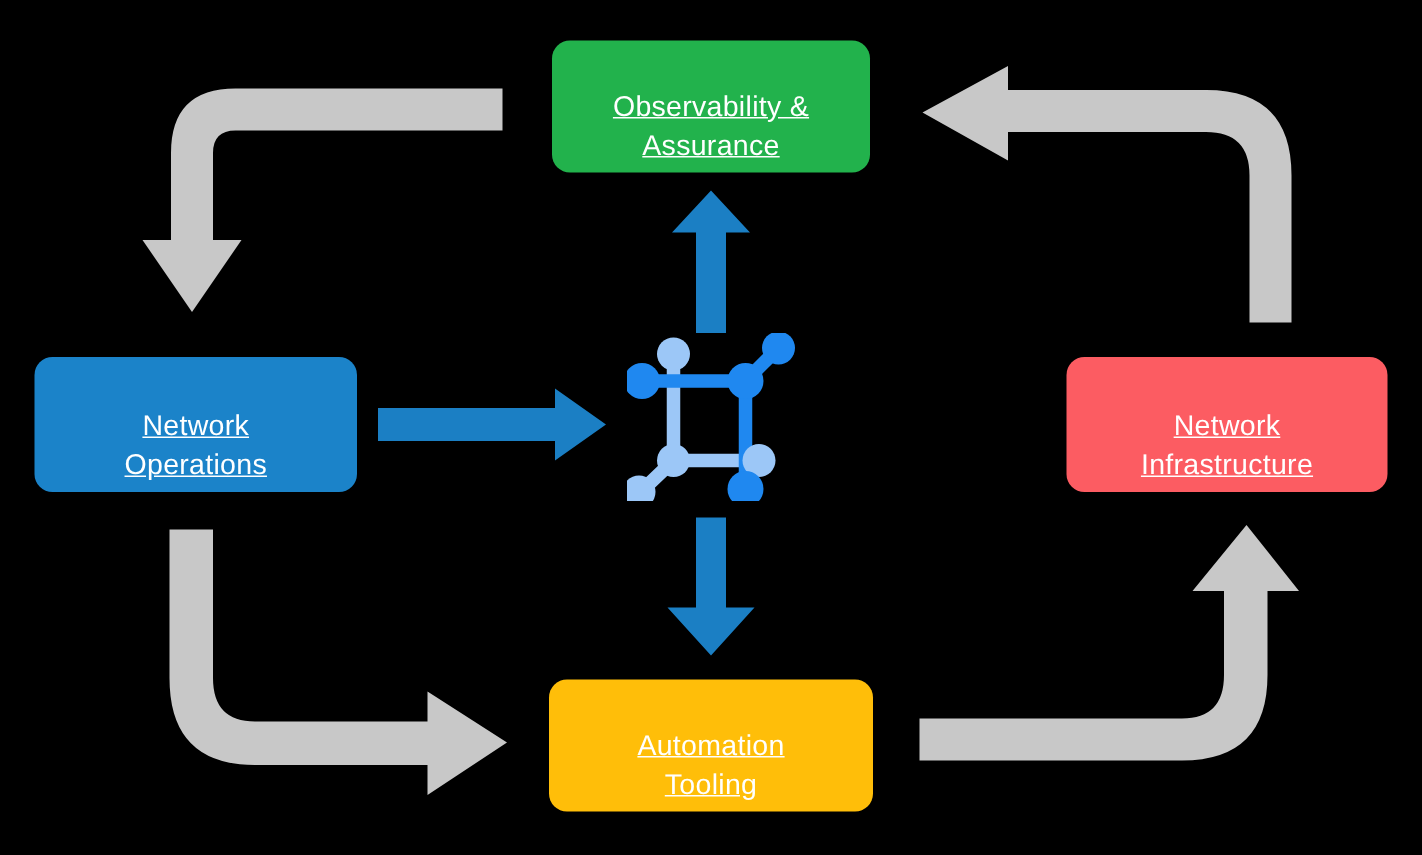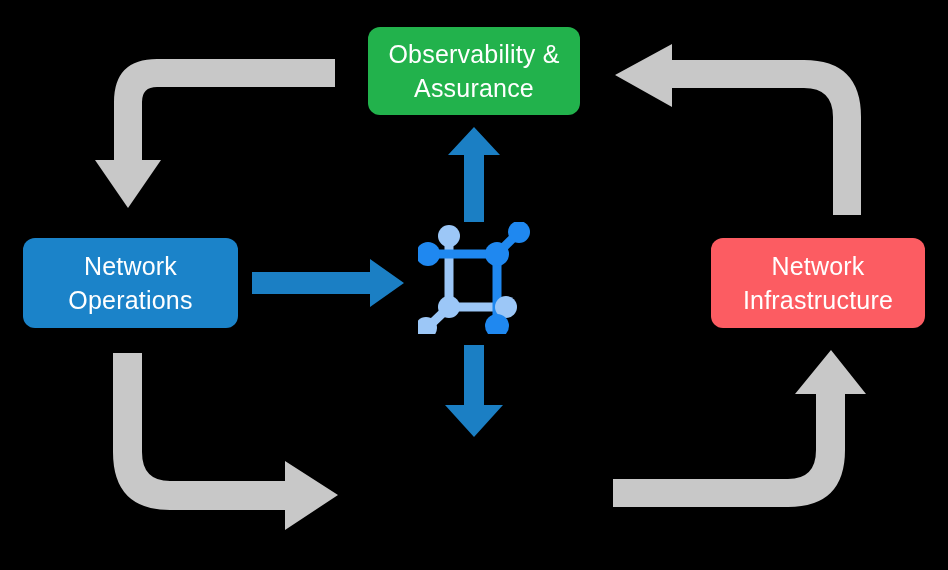--- a/index.html
+++ b/index.html
@@ -15,31 +15,32 @@
     position: relative;
     width: 948px;
     height: 570px;
     background: #000000;
     overflow: hidden;
   }
   .node-box {
     position: absolute;
     border-radius: 12px;
     display: flex;
-    align-items: center;
+    align-items: flex-end;
     justify-content: center;
     text-align: center;
     color: #ffffff;
-    font-size: 25px;
+    font-size: 19px;
     line-height: 1.38;
     font-weight: 400;
     letter-spacing: 0.2px;
     box-sizing: border-box;
     padding: 4px 10px;
     white-space: pre-line;
+    text-decoration: underline;
   }
   #box-observability {
     left: 368px;
     top: 27px;
     width: 212px;
     height: 88px;
     background: #22b24c;
   }
   #box-network-operations {
     left: 23px;
@@ -208,14 +209,18 @@
   <div class="node-box" id="box-network-operations">
     <span>Network
 Operations</span>
   </div>
 
   <div class="node-box" id="box-network-infrastructure">
     <span>Network
 Infrastructure</span>
   </div>
 
+  <div class="node-box" id="box-automation-tooling">
+    <span>Automation
+Tooling</span>
+  </div>
 
 </div>
 
 </body></html>

